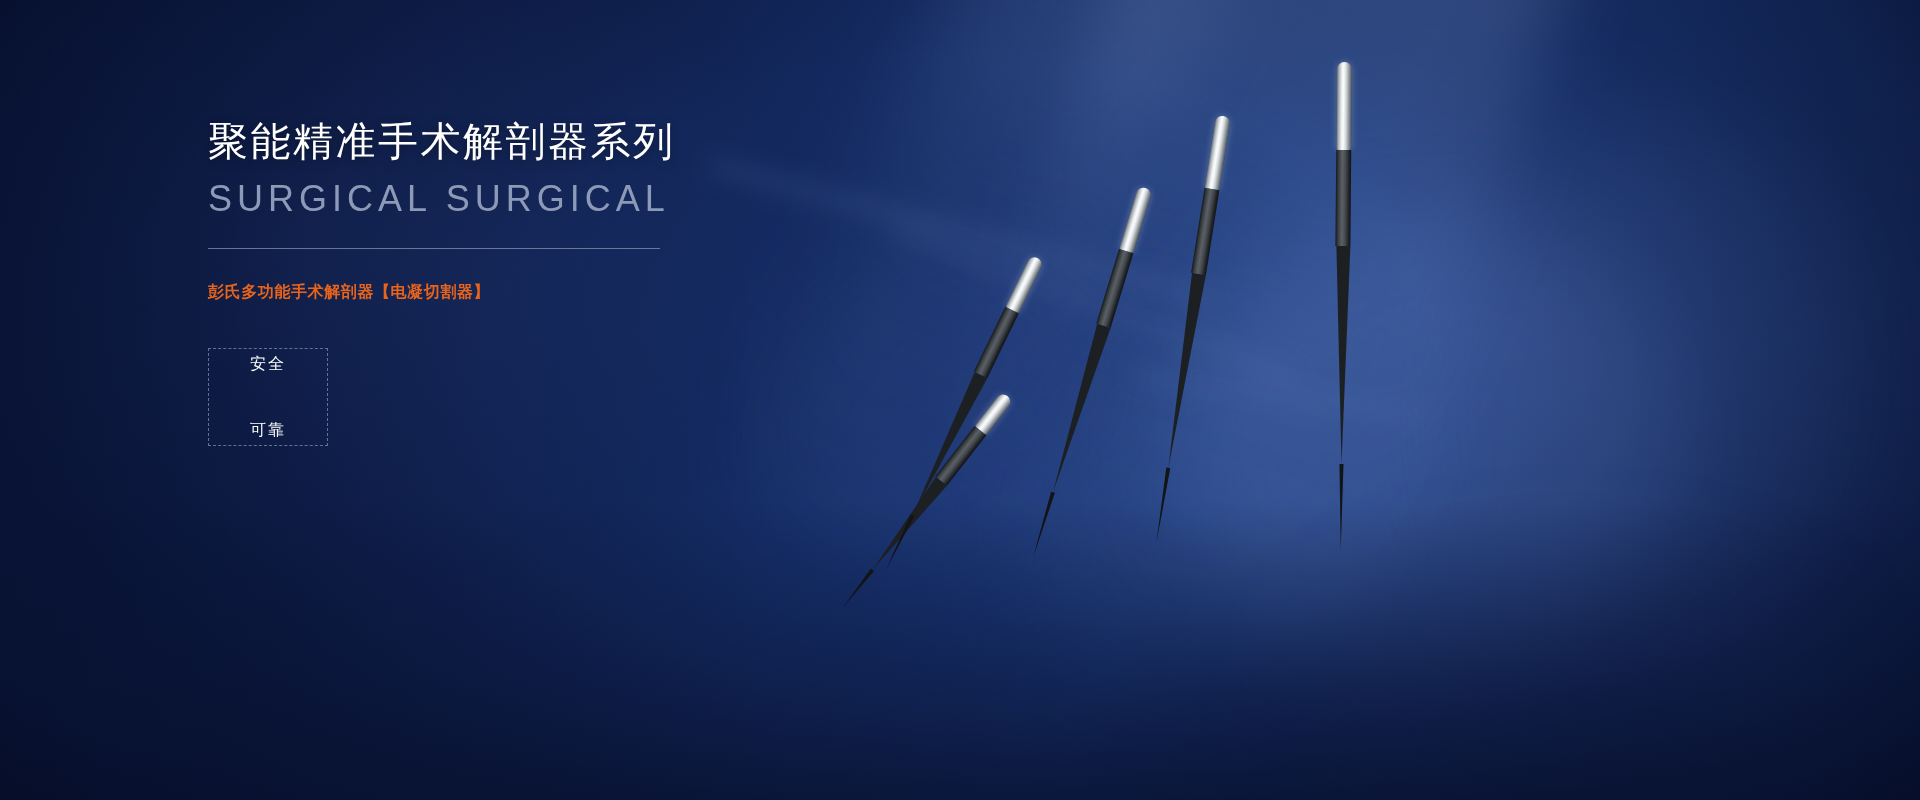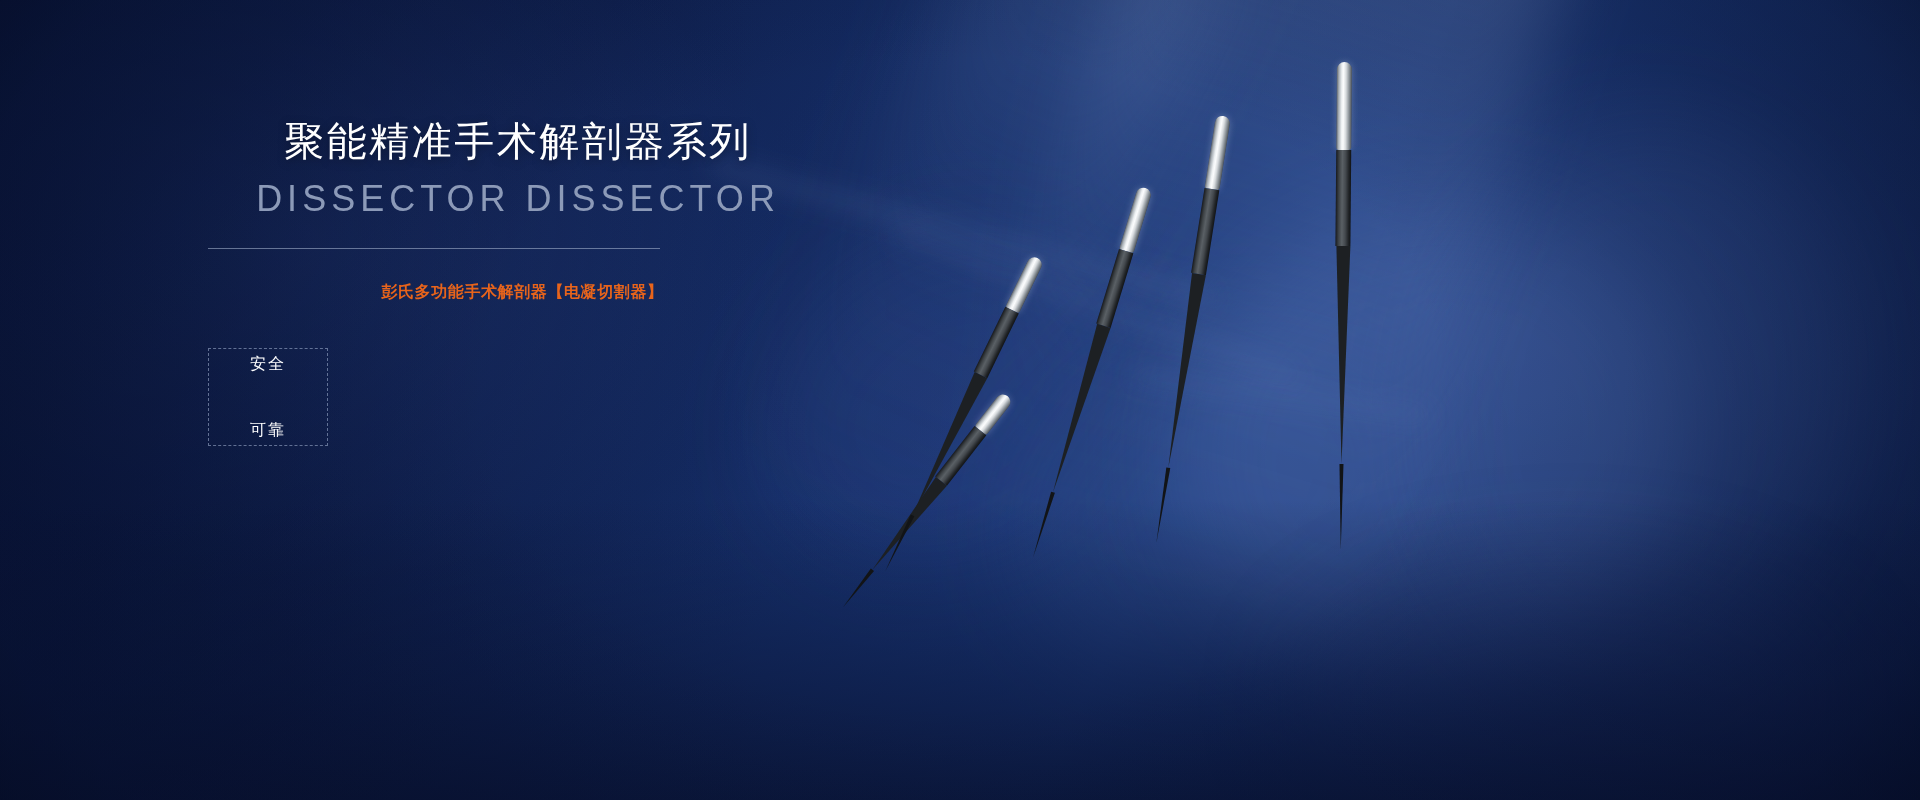--- a/index.html
+++ b/index.html
@@ -11,21 +11,20 @@
   }
 
   #banner {
     position:relative;
     width:1920px; height:800px;
     overflow:hidden;
     background:
       radial-gradient(ellipse 1100px 700px at 78% 42%, rgba(58,86,150,0.55) 0%, rgba(35,58,115,0.22) 42%, rgba(14,31,77,0) 72%),
       radial-gradient(ellipse 900px 620px at 16% 30%, rgba(36,60,124,0.55) 0%, rgba(18,36,86,0.18) 55%, rgba(11,25,66,0) 80%),
       linear-gradient(118deg, #0b1a43 0%, #102252 26%, #16306b 48%, #1b3a7d 62%, #152f69 78%, #0d1d48 100%);
-    text-align: center;
   }
 
   
   .bg-layer { position:absolute; inset:0; pointer-events:none; }
 
   .glow-beam {
     position:absolute;
     top:-160px; left:1050px;
     width:430px; height:760px;
     background:linear-gradient(180deg, rgba(150,175,225,0.30) 0%, rgba(120,150,210,0.16) 40%, rgba(90,120,185,0.04) 75%, rgba(0,0,0,0) 100%);
@@ -110,21 +109,20 @@
     background:rgba(173,188,214,0.55);
   }
 
   #tagline {
     margin-top:33px;
     font-size:16px;
     font-weight:700;
     letter-spacing:0.6px;
     color:#e8641b;
     line-height:1.3;
-    margin-left:9px;
   }
 
   #features {
     margin-top:45px;
     display:flex;
     gap:28px;
   }
   .feature-box {
     width:120px;
     height:98px;
@@ -230,21 +228,21 @@
     <div class="probe p5">
       <div class="cap" style="height:88px"></div>
       <div class="neck" style="height:96px"></div>
       <div class="shaft" style="border-width:218px 7.5px 0 7.5px; border-top-color:#1d2023;"></div>
       <div class="shaft" style="border-width:86px 2px 0 2px; border-top-color:#121416;"></div>
     </div>
   </div>
 
   <div id="content">
     <div id="title-cn">聚能精准手术解剖器系列</div>
-    <div id="title-en">DISSECTOR DISSECTOR</div>
+    <div id="title-en">SURGICAL SURGICAL</div>
     <div id="divider"></div>
     <div id="tagline">彭氏多功能手术解剖器【电凝切割器】</div>
 
     <div id="features">
       <div class="feature-box soft">
         <div class="feature-line">安全</div>
         <div class="feature-line">可靠</div>
       </div>
     </div>
   </div>

